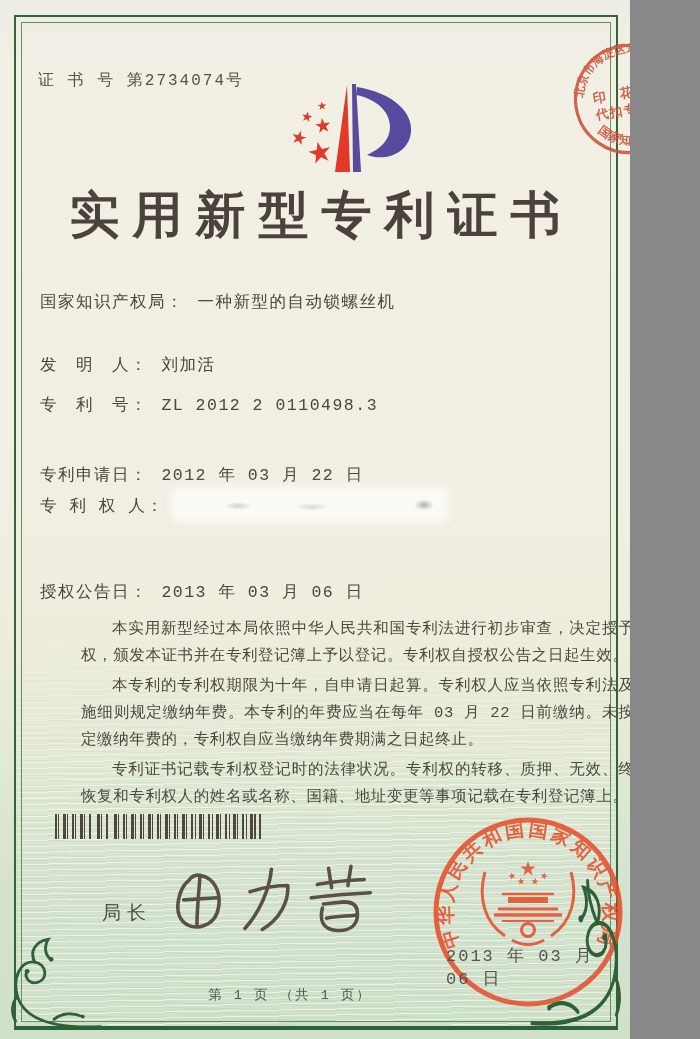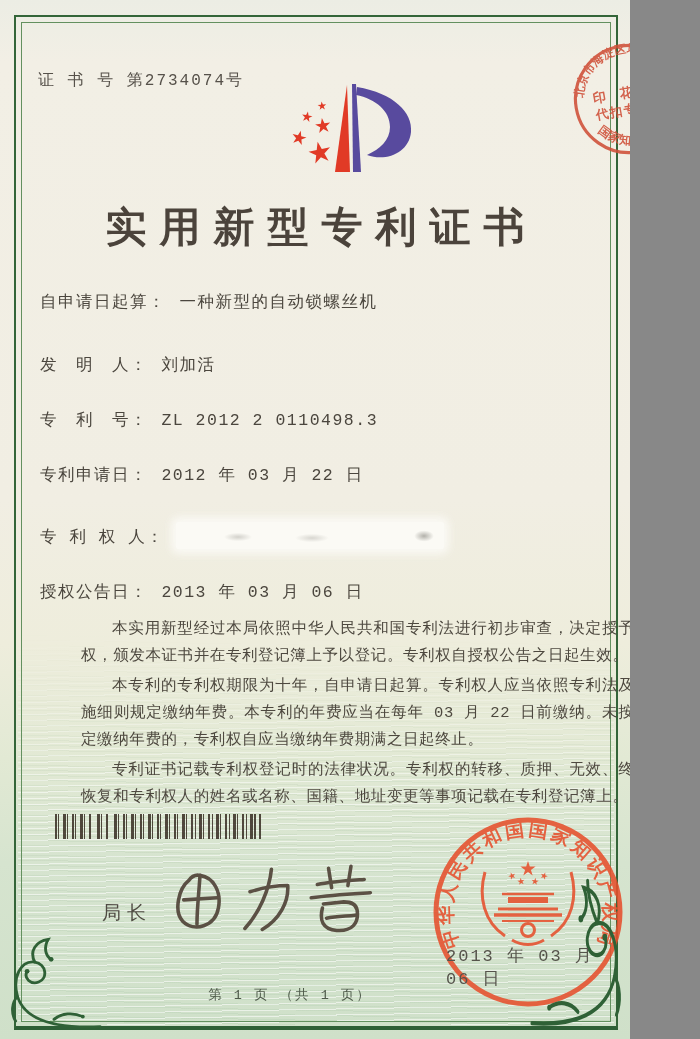--- a/index.html
+++ b/index.html
@@ -14,22 +14,22 @@
                repeating-linear-gradient(181deg,rgba(120,165,125,.10) 0 1px,rgba(255,255,255,0) 1px 5px);
     -webkit-mask-image:linear-gradient(180deg,transparent 0,#000 170px);
             mask-image:linear-gradient(180deg,transparent 0,#000 170px);
   }
   .frame-outer{position:absolute;left:14px;top:15px;right:12px;bottom:9px;
     border:2px solid #346539;border-bottom-width:4px;border-bottom-color:#2e5f36;}
   .frame-inner{position:absolute;left:21px;top:22px;right:19px;bottom:17px;border:1px solid #63905f;}
   .cert-no{position:absolute;left:38px;top:70px;font-size:16px;letter-spacing:2px;color:#56514a;}
   .logo{position:absolute;left:282px;top:80px;width:145px;height:100px;}
   .stamp{position:absolute;left:566px;top:36px;width:126px;height:126px;transform:rotate(-10deg);opacity:.88;}
-  .title{position:absolute;left:0;right:0;top:200px;margin:0;text-align:center;
-    font-size:41px;font-weight:700;letter-spacing:13px;padding-left:13px;color:#4b433b;}
+  .title{position:absolute;left:0;right:0;top:182px;margin:0;text-align:center;
+    font-size:50px;font-weight:700;letter-spacing:13px;padding-left:13px;color:#4b433b;}
   .field{position:absolute;left:40px;font-size:16.5px;letter-spacing:1.5px;white-space:nowrap;color:#4b463e;}
   .field .field-value{margin-left:2px;}
   .redact{display:inline-block;vertical-align:-7px;width:268px;height:27px;border-radius:3px;
     background:
       radial-gradient(20px 6px at 62px 15px,rgba(150,148,140,.40),transparent 70%),
       radial-gradient(24px 6px at 136px 16px,rgba(150,148,140,.35),transparent 70%),
       radial-gradient(14px 8px at 248px 14px,rgba(118,116,108,.55),transparent 70%),
       #fbfaf5;
     box-shadow:0 0 9px 5px rgba(251,250,245,.95);filter:blur(.6px);}
   .paras{position:absolute;left:58px;top:616px;width:586px;margin-left:23px;}
@@ -92,36 +92,36 @@
     <text font-size="11.5" font-weight="bold" fill="#cf4f38">
       <textPath href="#stampBottom" startOffset="50%" text-anchor="middle">国家知识产权局</textPath>
     </text>
     <text x="60" y="58" text-anchor="middle" font-size="12.5" letter-spacing="3" font-weight="bold" fill="#cf4f38">印 花 税</text>
     <text x="60" y="74" text-anchor="middle" font-size="12" letter-spacing="1.5" font-weight="bold" fill="#cf4f38">代扣专用章</text>
   </svg>
 
   <h1 class="title">实用新型专利证书</h1>
 
   <div class="field" style="top:291px">
-    <span class="field-label">自申请日起算：</span>
+    <span class="field-label">国家知识产权局：</span>
     <span class="field-value">一种新型的自动锁螺丝机</span>
   </div>
   <div class="field" style="top:354px">
     <span class="field-label">发　明　人：</span>
     <span class="field-value">刘加活</span>
   </div>
-  <div class="field" style="top:409px">
+  <div class="field" style="top:394px">
     <span class="field-label">专　利　号：</span>
     <span class="field-value">ZL 2012 2 0110498.3</span>
   </div>
   <div class="field" style="top:464px">
     <span class="field-label">专利申请日：</span>
     <span class="field-value">2012 年 03 月 22 日</span>
   </div>
-  <div class="field" style="top:522px">
+  <div class="field" style="top:491px">
     <span class="field-label">专 利 权 人：</span>
     <span class="redact"></span>
   </div>
   <div class="field" style="top:581px">
     <span class="field-label">授权公告日：</span>
     <span class="field-value">2013 年 03 月 06 日</span>
   </div>
 
   <div class="paras">
     <p>本实用新型经过本局依照中华人民共和国专利法进行初步审查，决定授予专利权，颁发本证书并在专利登记簿上予以登记。专利权自授权公告之日起生效。</p>

